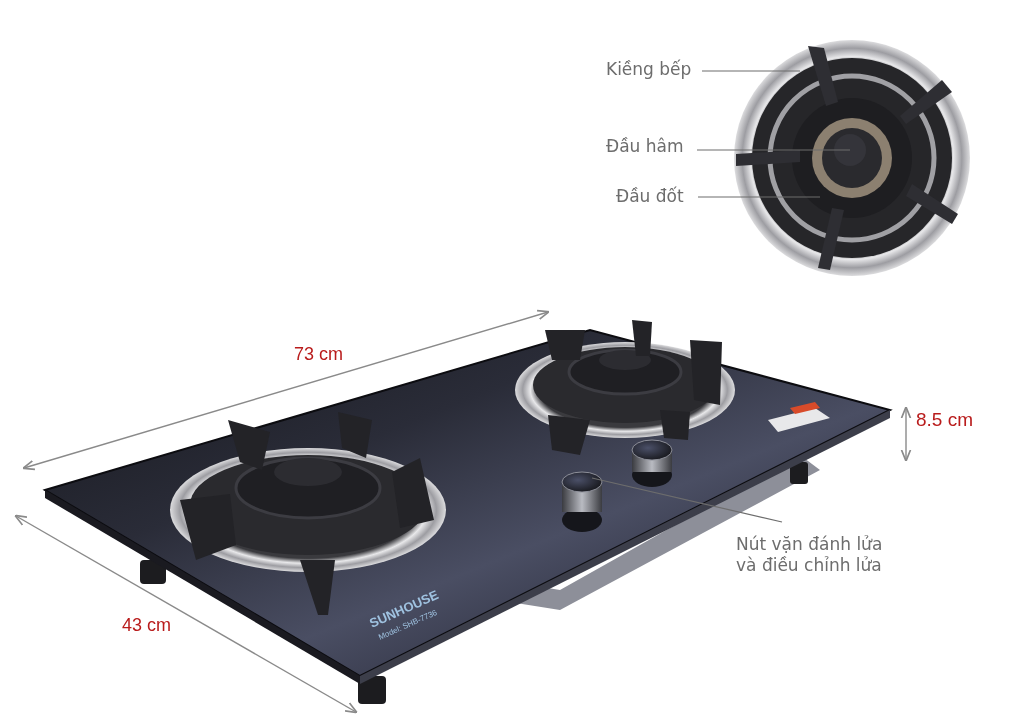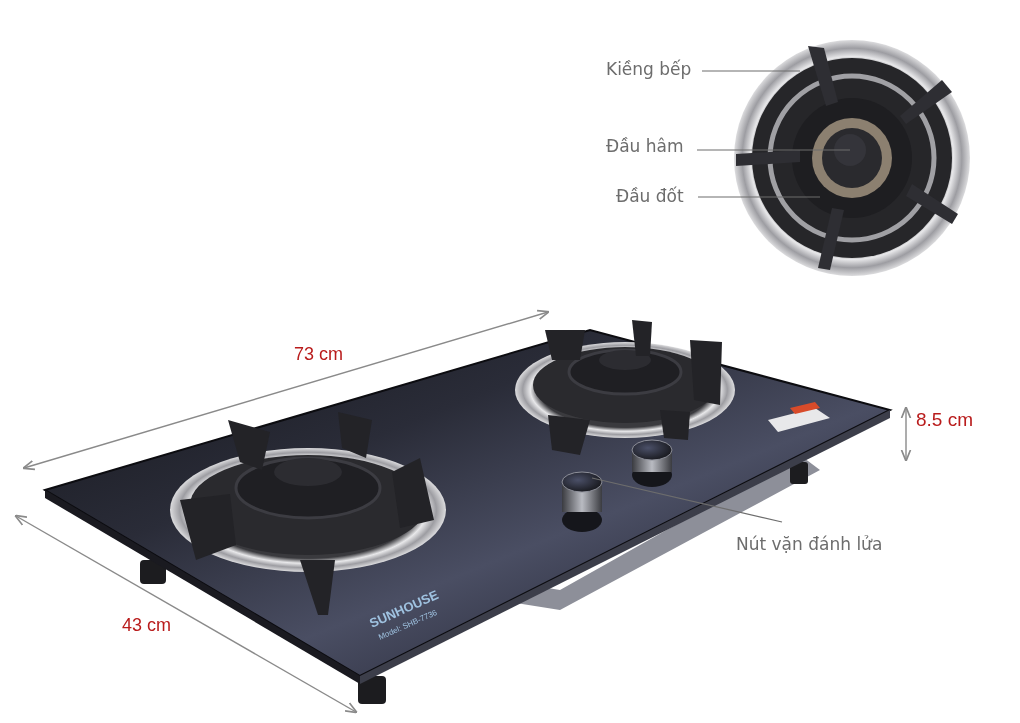--- a/index.html
+++ b/index.html
@@ -134,14 +134,15 @@
   <div class="label dim" style="left:294px; top:343px;">73 cm</div>
   <div class="label dim" style="left:122px; top:614px;">43 cm</div>
   <div class="label dim" style="left:916px; top:408px; font-size:19px;">8.5 cm</div>
 
   
   <div class="label" style="left:606px; top:59px;">Kiềng bếp</div>
   <div class="label" style="left:606px; top:136px;">Đầu hâm</div>
   <div class="label" style="left:616px; top:186px;">Đầu đốt</div>
   <div class="label multi" style="left:728px; top:534px;margin-left:8px;">
     <div>Nút vặn đánh lửa</div>
+    <div>và điều chỉnh lửa</div>
   </div>
 </div>
 
 </body></html>

